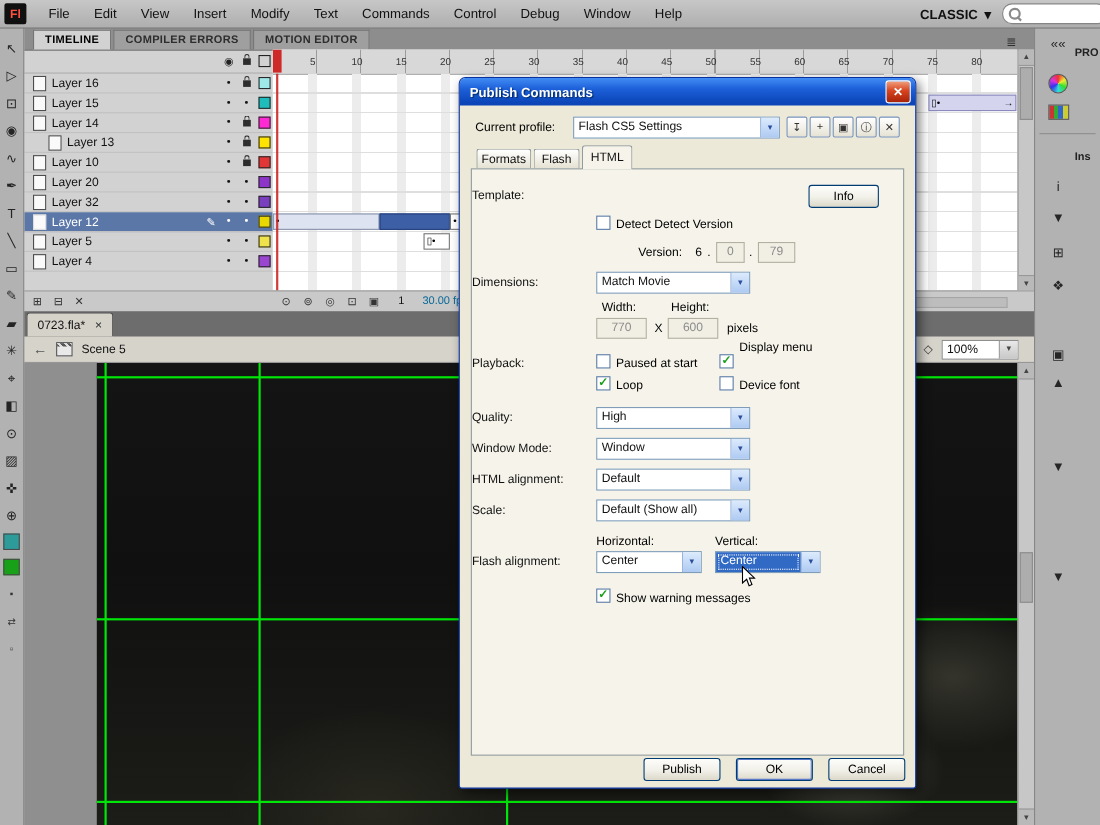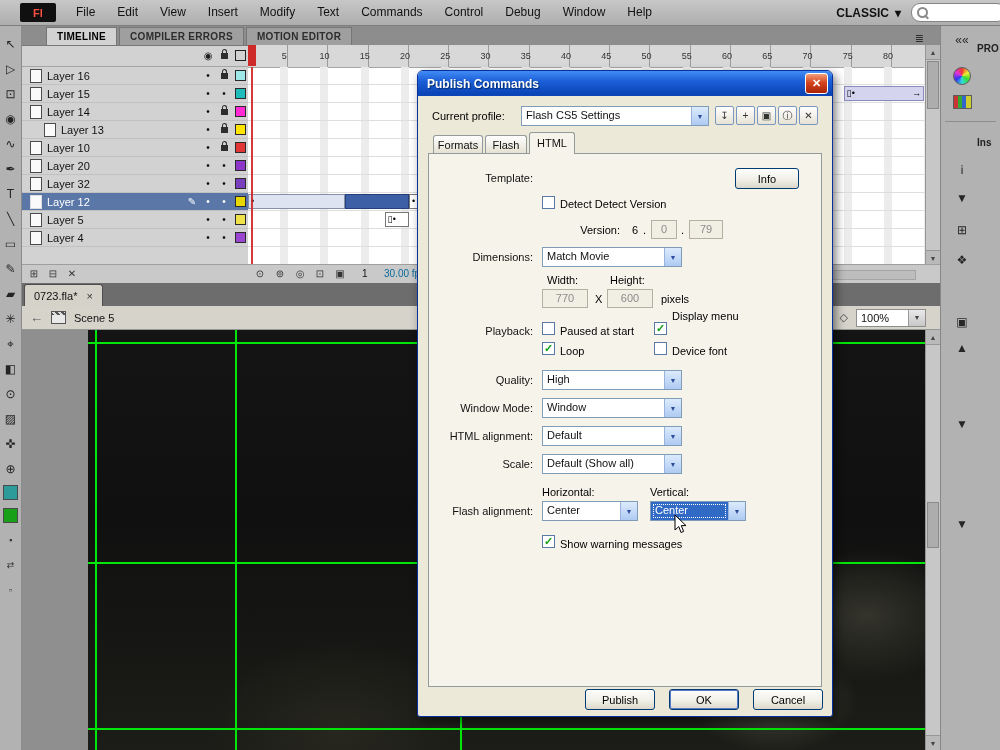--- a/index.html
+++ b/index.html
@@ -1,39 +1,39 @@
 <!DOCTYPE html>
 <html><head>
 <meta charset="utf-8">
 <style>
   html,body{margin:0;padding:0}
   body{width:1000px;height:750px;overflow:hidden;position:relative;background:#9a9a9a;
        font-family:"Liberation Sans",sans-serif;font-size:11px;color:#111;-webkit-font-smoothing:antialiased}
   
   #menubar{position:absolute;left:0;top:0;width:1000px;height:25px;background:linear-gradient(#c7c7c7,#aeaeae);
            border-bottom:1px solid #7d7d7d;display:flex;align-items:center;font-size:12px;z-index:5}
-  #fl-logo{width:36px;height:19px;background:#101010;color:#ff5040;font-weight:bold;font-size:11px;
-           display:flex;align-items:center;justify-content:center;margin:0 9px 0 20px;border-radius:2px}
+  #fl-logo{width:20px;height:19px;background:#101010;color:#ff5040;font-weight:bold;font-size:11px;
+           display:flex;align-items:center;justify-content:center;margin:0 9px 0 4px;border-radius:2px}
   #menu-items{display:flex}
   .menu-item{padding:0 11px;height:25px;line-height:25px;cursor:default}
   #menubar-right{margin-left:auto;display:flex;align-items:center;gap:10px}
   #workspace-switcher{display:flex;gap:6px;align-items:center;font-weight:bold}
   #search-box{width:88px;height:17px;background:#fff;border:1px solid #858585;border-radius:9px;
               display:flex;align-items:center;padding-left:5px;margin-right:-6px}
   .mag{width:7px;height:7px;border:2px solid #8a8a8a;border-radius:50%;position:relative}
   .mag::after{content:"";position:absolute;width:5px;height:2px;background:#8a8a8a;transform:rotate(45deg);left:5px;top:7px}
   
   #toolstrip{position:absolute;left:0;top:25px;width:22px;height:725px;background:#b2b2b2;border-right:1px solid #8b8b8b;
              display:flex;flex-direction:column;align-items:center;padding-top:10px;gap:8px;z-index:4;box-sizing:border-box}
   .tool{width:18px;height:17px;display:flex;align-items:center;justify-content:center;font-size:12px;color:#242424}
   .tool.small{font-size:9px;color:#333}
   .chip{width:13px;height:13px;border:1px solid #4a4a4a}
   
   #timeline-panel{position:absolute;left:22px;top:25px;width:918px;height:258px;background:#d2d2d2;z-index:3}
-  #tl-tabs{height:20px;background:#8d8d8d;display:flex;align-items:flex-end;padding-left:24px;gap:2px;border-bottom:1px solid #787878}
+  #tl-tabs{height:20px;background:#8d8d8d;display:flex;align-items:flex-end;padding-left:8px;gap:2px;border-bottom:1px solid #787878}
   .tl-tab{height:17px;line-height:17px;padding:0 10px;font-size:10px;font-weight:bold;color:#2d2d2d;
           background:#9f9f9f;border:1px solid #767676;border-bottom:none;letter-spacing:.3px}
   .tl-tab.active{background:#d2d2d2;color:#000}
   #tl-menu-icon{margin-left:auto;margin-right:16px;color:#2e2e2e;font-size:11px}
   #tl-body{position:absolute;top:20px;left:0;right:0;bottom:18px}
   #layer-header{position:absolute;left:0;top:0;width:226px;height:22px;border-bottom:1px solid #a5a5a5;
                 display:flex;align-items:center;box-sizing:border-box}
   #layer-header .spacer{flex:1}
   .hcell{width:16px;display:flex;align-items:center;justify-content:center;font-size:10px;color:#222}
   .outl{width:9px;height:9px;border:1px solid #222}
@@ -122,21 +122,21 @@
              background:linear-gradient(#f0a07c,#d6441e 45%,#a82208);color:#fff;font-weight:bold;font-size:11px;
              display:flex;align-items:center;justify-content:center;text-shadow:none}
   .dlbl{position:absolute;color:#000}
   #profile-buttons{position:absolute;left:297px;top:35px;display:flex;gap:2px}
   .xpbtn-sm{width:19px;height:19px;border:1px solid #7a96c2;border-radius:2px;background:linear-gradient(#fff,#e6e2d4);
             display:flex;align-items:center;justify-content:center;font-size:10px;color:#333;box-sizing:border-box}
   #dlg-tabs .xtab{position:absolute;top:64px;height:18px;line-height:18px;text-align:center;font-size:11px;
         border:1px solid #919b9c;border-bottom:none;border-radius:3px 3px 0 0;background:linear-gradient(#fff,#e5e1d2);box-sizing:border-box}
   #dlg-tabs .xtab.active{top:61px;height:22px;line-height:21px;background:#f6f4ea;z-index:6}
   #dlg-panel{position:absolute;left:10px;right:10px;top:82px;bottom:29px;background:#f6f4ea;border:1px solid #919b9c;z-index:5}
-  .flabel{position:absolute;left:0;width:104px;text-align:right}
+  .flabel{position:absolute;left:0;width:104px;text-align:left}
   .cb{position:absolute;width:13px;height:13px;background:#fff;border:1px solid #5a7aa5;box-sizing:border-box;
       font-size:11px;line-height:10px;text-align:center;color:#18a018;font-weight:bold}
   .tfield{position:absolute;height:19px;box-sizing:border-box;border:1px solid #b3b0a2;background:#f1efe4;color:#8b8b8b;
           font-size:11px;text-align:center;line-height:17px}
   .xbtn{position:absolute;height:21px;border:1px solid #003c74;border-radius:3px;font-size:11px;color:#000;
         background:linear-gradient(180deg,#fdfdfb,#f1f0e8 55%,#dcd8ca);display:flex;align-items:center;justify-content:center;box-sizing:border-box}
   .xbtn.default{box-shadow:0 0 0 1px #5a78c8 inset}
   .cval.hl{background:#316ac5;color:#fff;outline:1px dotted #fff;outline-offset:-3px}
   #mouse-cursor{position:absolute;left:674px;top:514px;z-index:60}
 </style>

